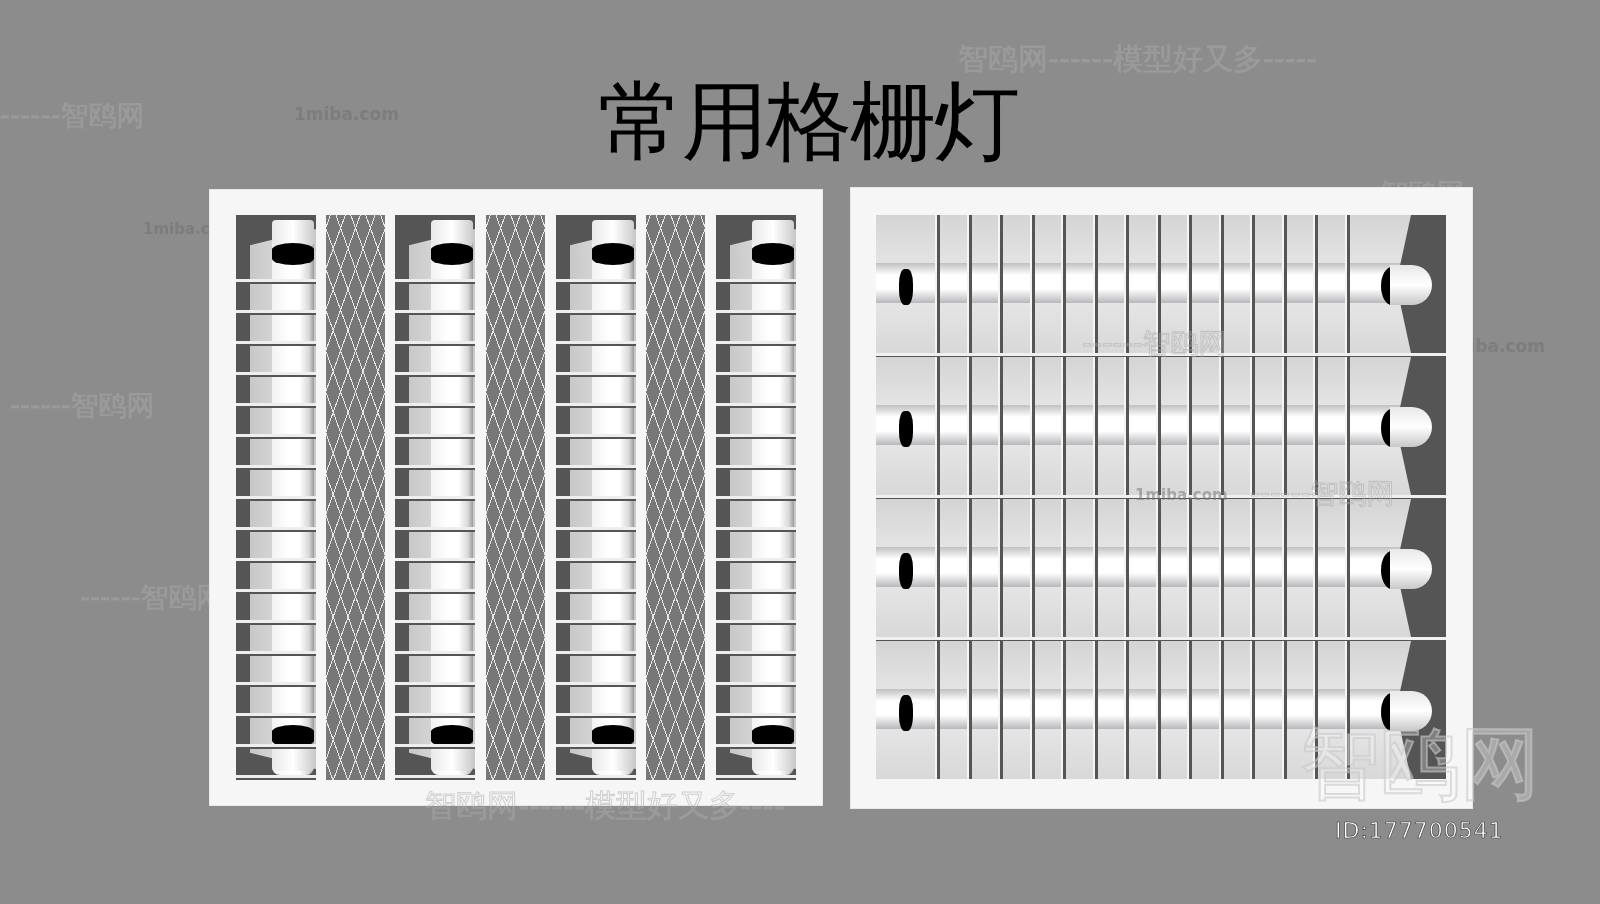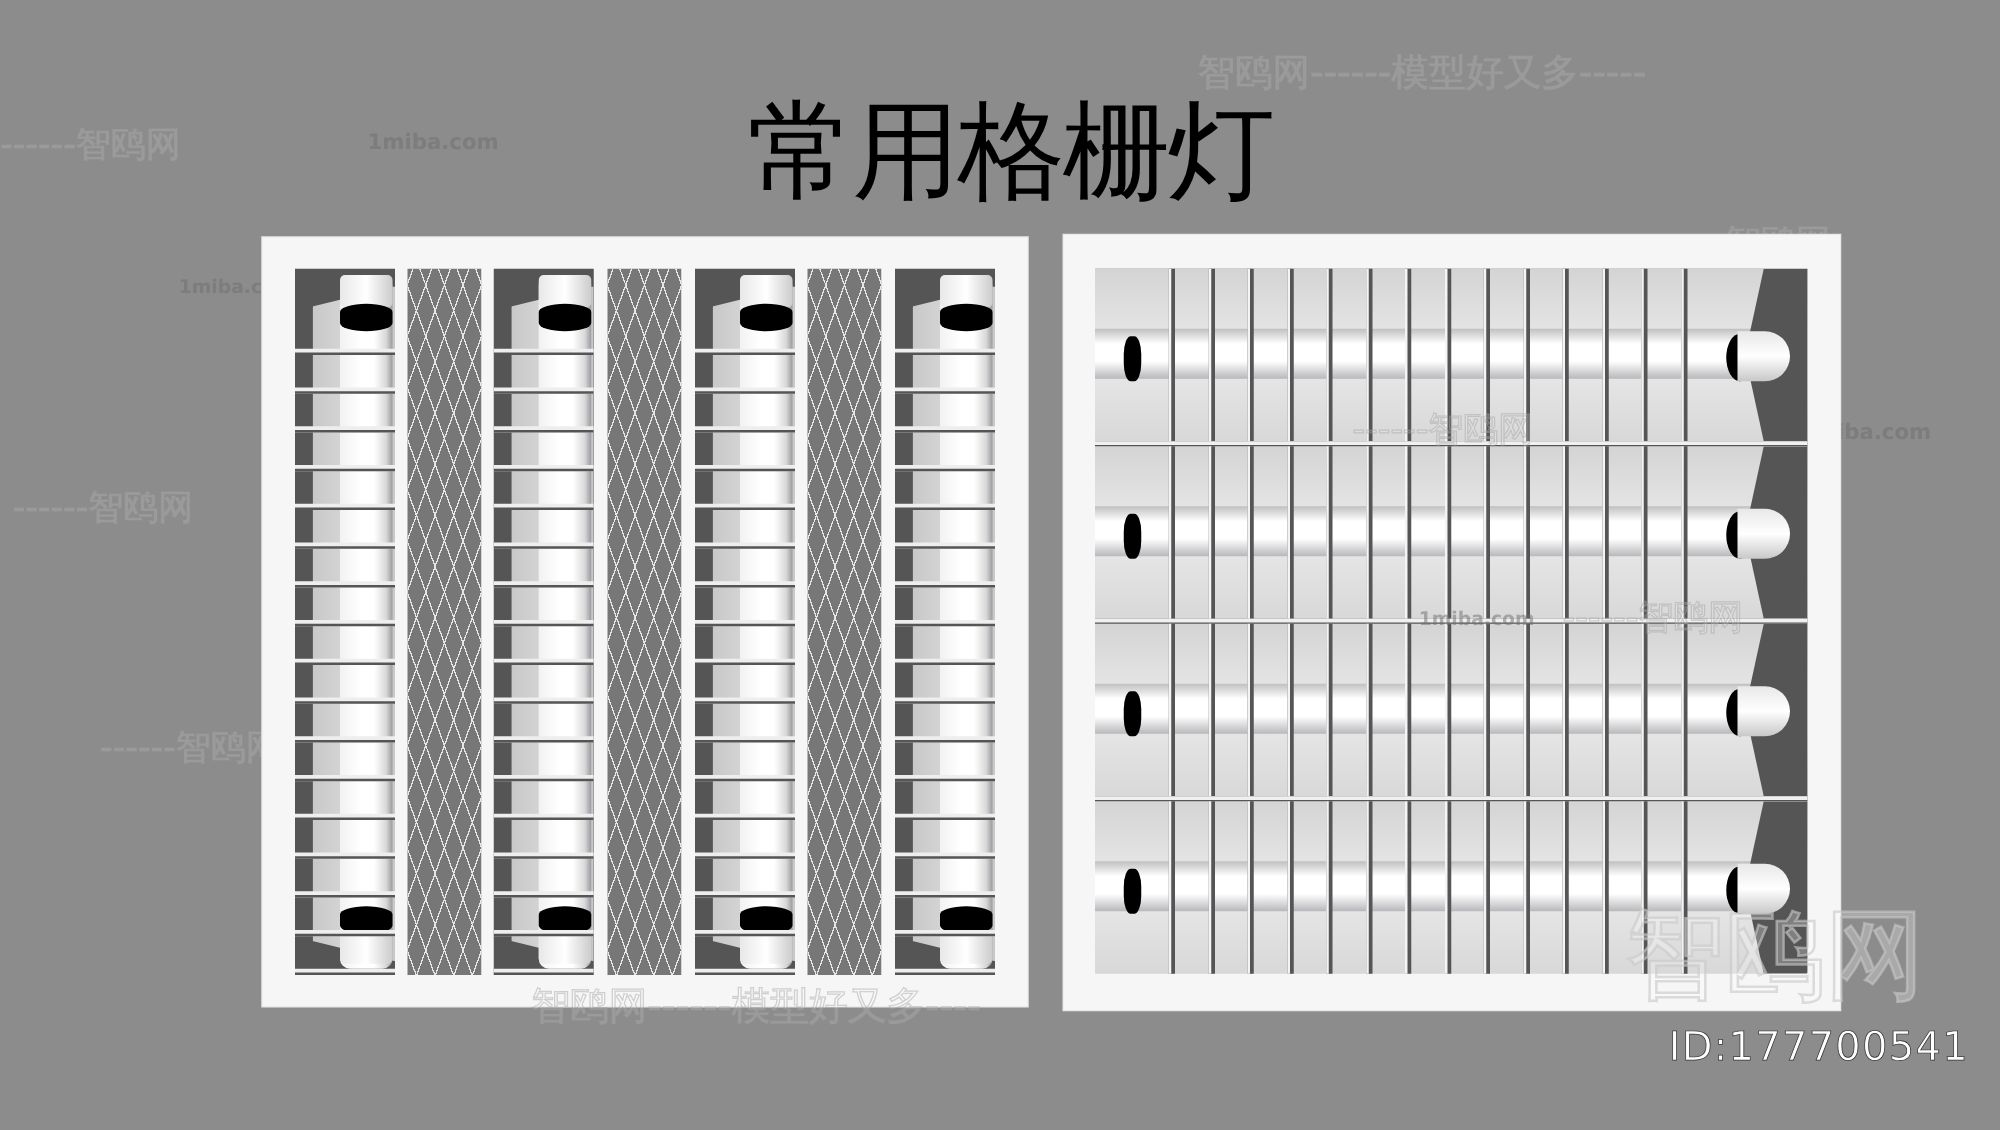--- a/index.html
+++ b/index.html
@@ -1,21 +1,21 @@
 <!DOCTYPE html>
 <html><head>
 <meta charset="utf-8">
 <style>
   html,body{margin:0;padding:0;}
   body{width:1600px;height:904px;background:#8c8c8c;position:relative;overflow:hidden;font-family:"DejaVu Sans",sans-serif;}
   .title{position:absolute;left:598px;top:78px;font-family:"DejaVu Serif",serif;font-size:86px;color:#000;letter-spacing:-2px;line-height:1;white-space:nowrap;}
   .wm{position:absolute;color:rgba(255,255,255,0.13);font-size:30px;white-space:nowrap;line-height:1;-webkit-text-stroke:1px rgba(160,160,160,0.45);}
   .wm.small{font-size:17px;color:rgba(110,110,110,0.5);-webkit-text-stroke:0;font-weight:bold;}
   .wm.big{font-size:80px;color:rgba(255,255,255,0.25);-webkit-text-stroke:2px rgba(200,200,200,0.6);}
-  .id{position:absolute;left:1335px;top:818px;font-size:32px;color:#fff;letter-spacing:1px;-webkit-text-stroke:0.6px #333;}
+  .id{position:absolute;left:1335px;top:818px;font-size:22px;color:#fff;letter-spacing:1px;-webkit-text-stroke:0.6px #333;}
   
   .panel{position:absolute;background:#f6f6f6;box-shadow:0 0 0 1px #e8e8e8;}
   .lp{left:210px;top:190px;width:612px;height:615px;}
   .lp-inner{position:absolute;left:26px;top:25px;width:561px;height:565px;background:#f6f6f6;}
   .lamp-ch{position:absolute;top:0;height:565px;width:80px;background:#555;overflow:hidden;}
   .lamp-ch .refl{position:absolute;left:14px;top:14px;width:66px;height:540px;background:linear-gradient(90deg,#c8c8c8,#dcdcdc 60%,#c8c8c8);clip-path:polygon(0 3%,100% 0,100% 100%,0 97%);}
   .lamp-ch .tube{position:absolute;left:36px;top:5px;width:42px;height:555px;background:linear-gradient(90deg,#f2f2f2 0%,#fff 40%,#fff 65%,#d8d8d8 88%,#9a9aa0 100%);border-radius:8px;}
   .lamp-ch .cap{position:absolute;left:36px;width:42px;height:22px;background:#000;border-radius:50%/30%;}
   .lamp-ch .end{position:absolute;left:36px;width:42px;height:26px;background:linear-gradient(90deg,#e8e8e8,#fff 50%,#ccc);border-radius:4px;}
   .lamp-ch .bar{position:absolute;left:0;width:80px;height:3px;background:#eee;border-bottom:2px solid #555;}

